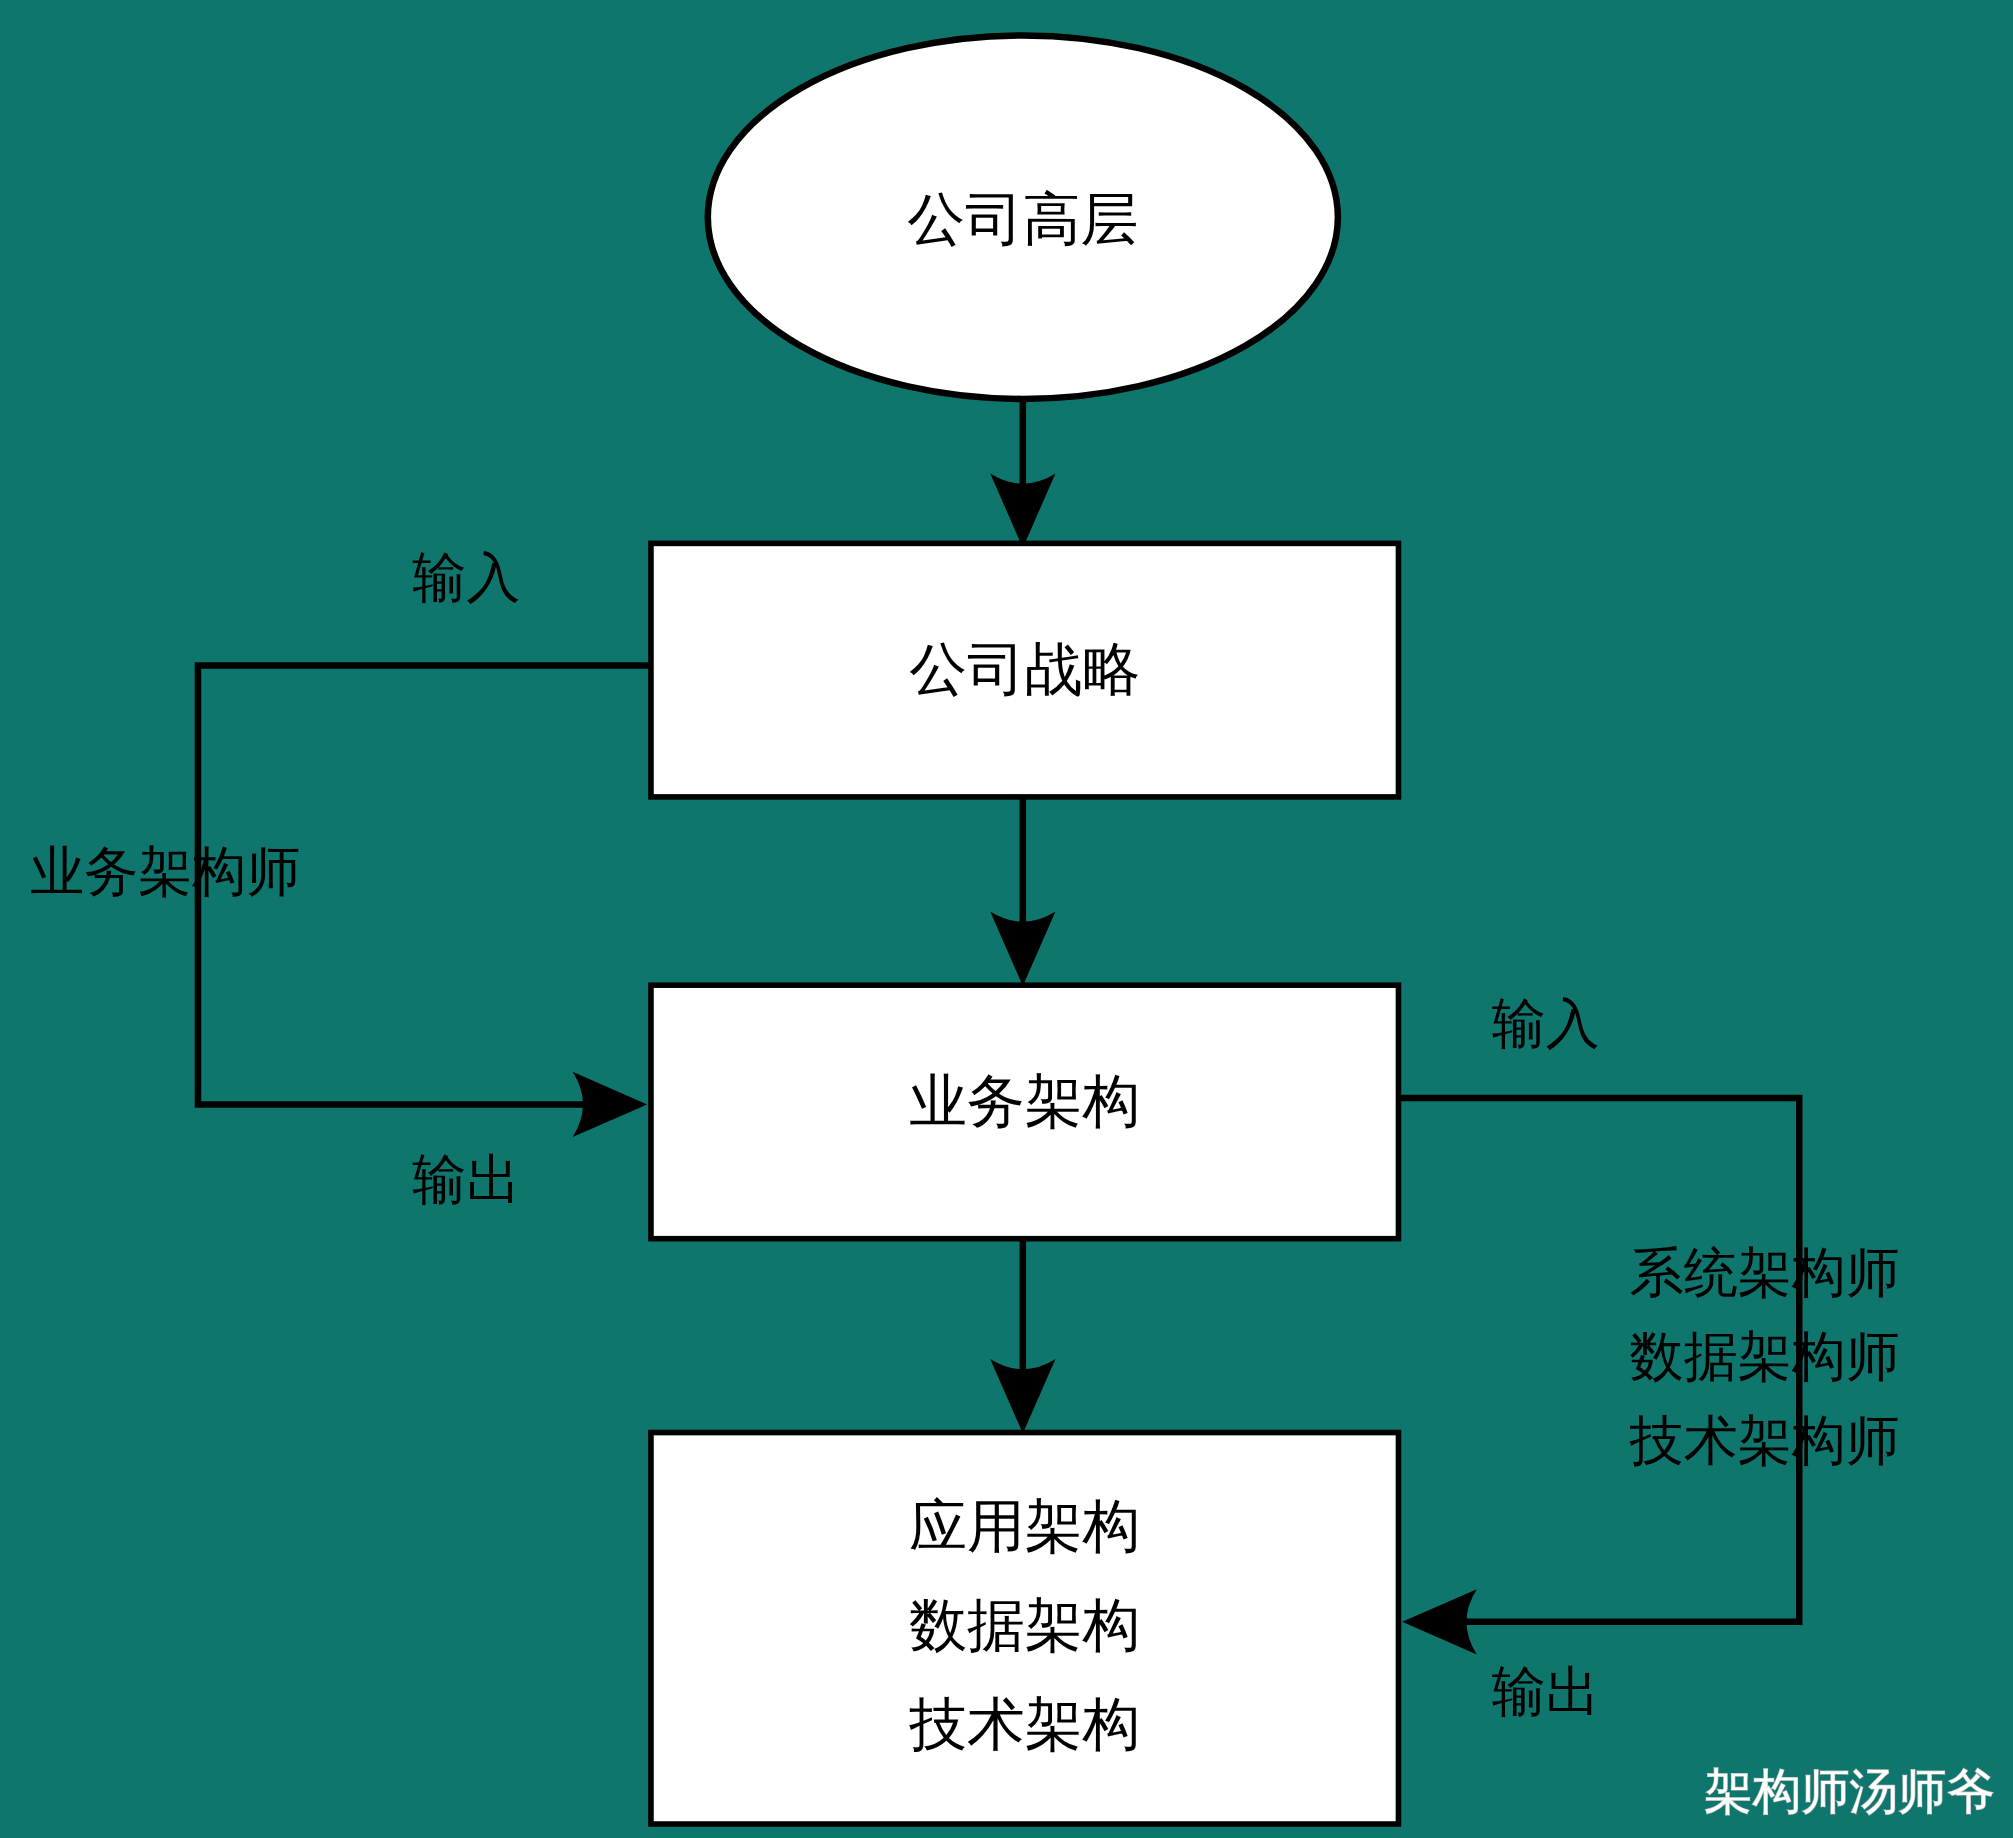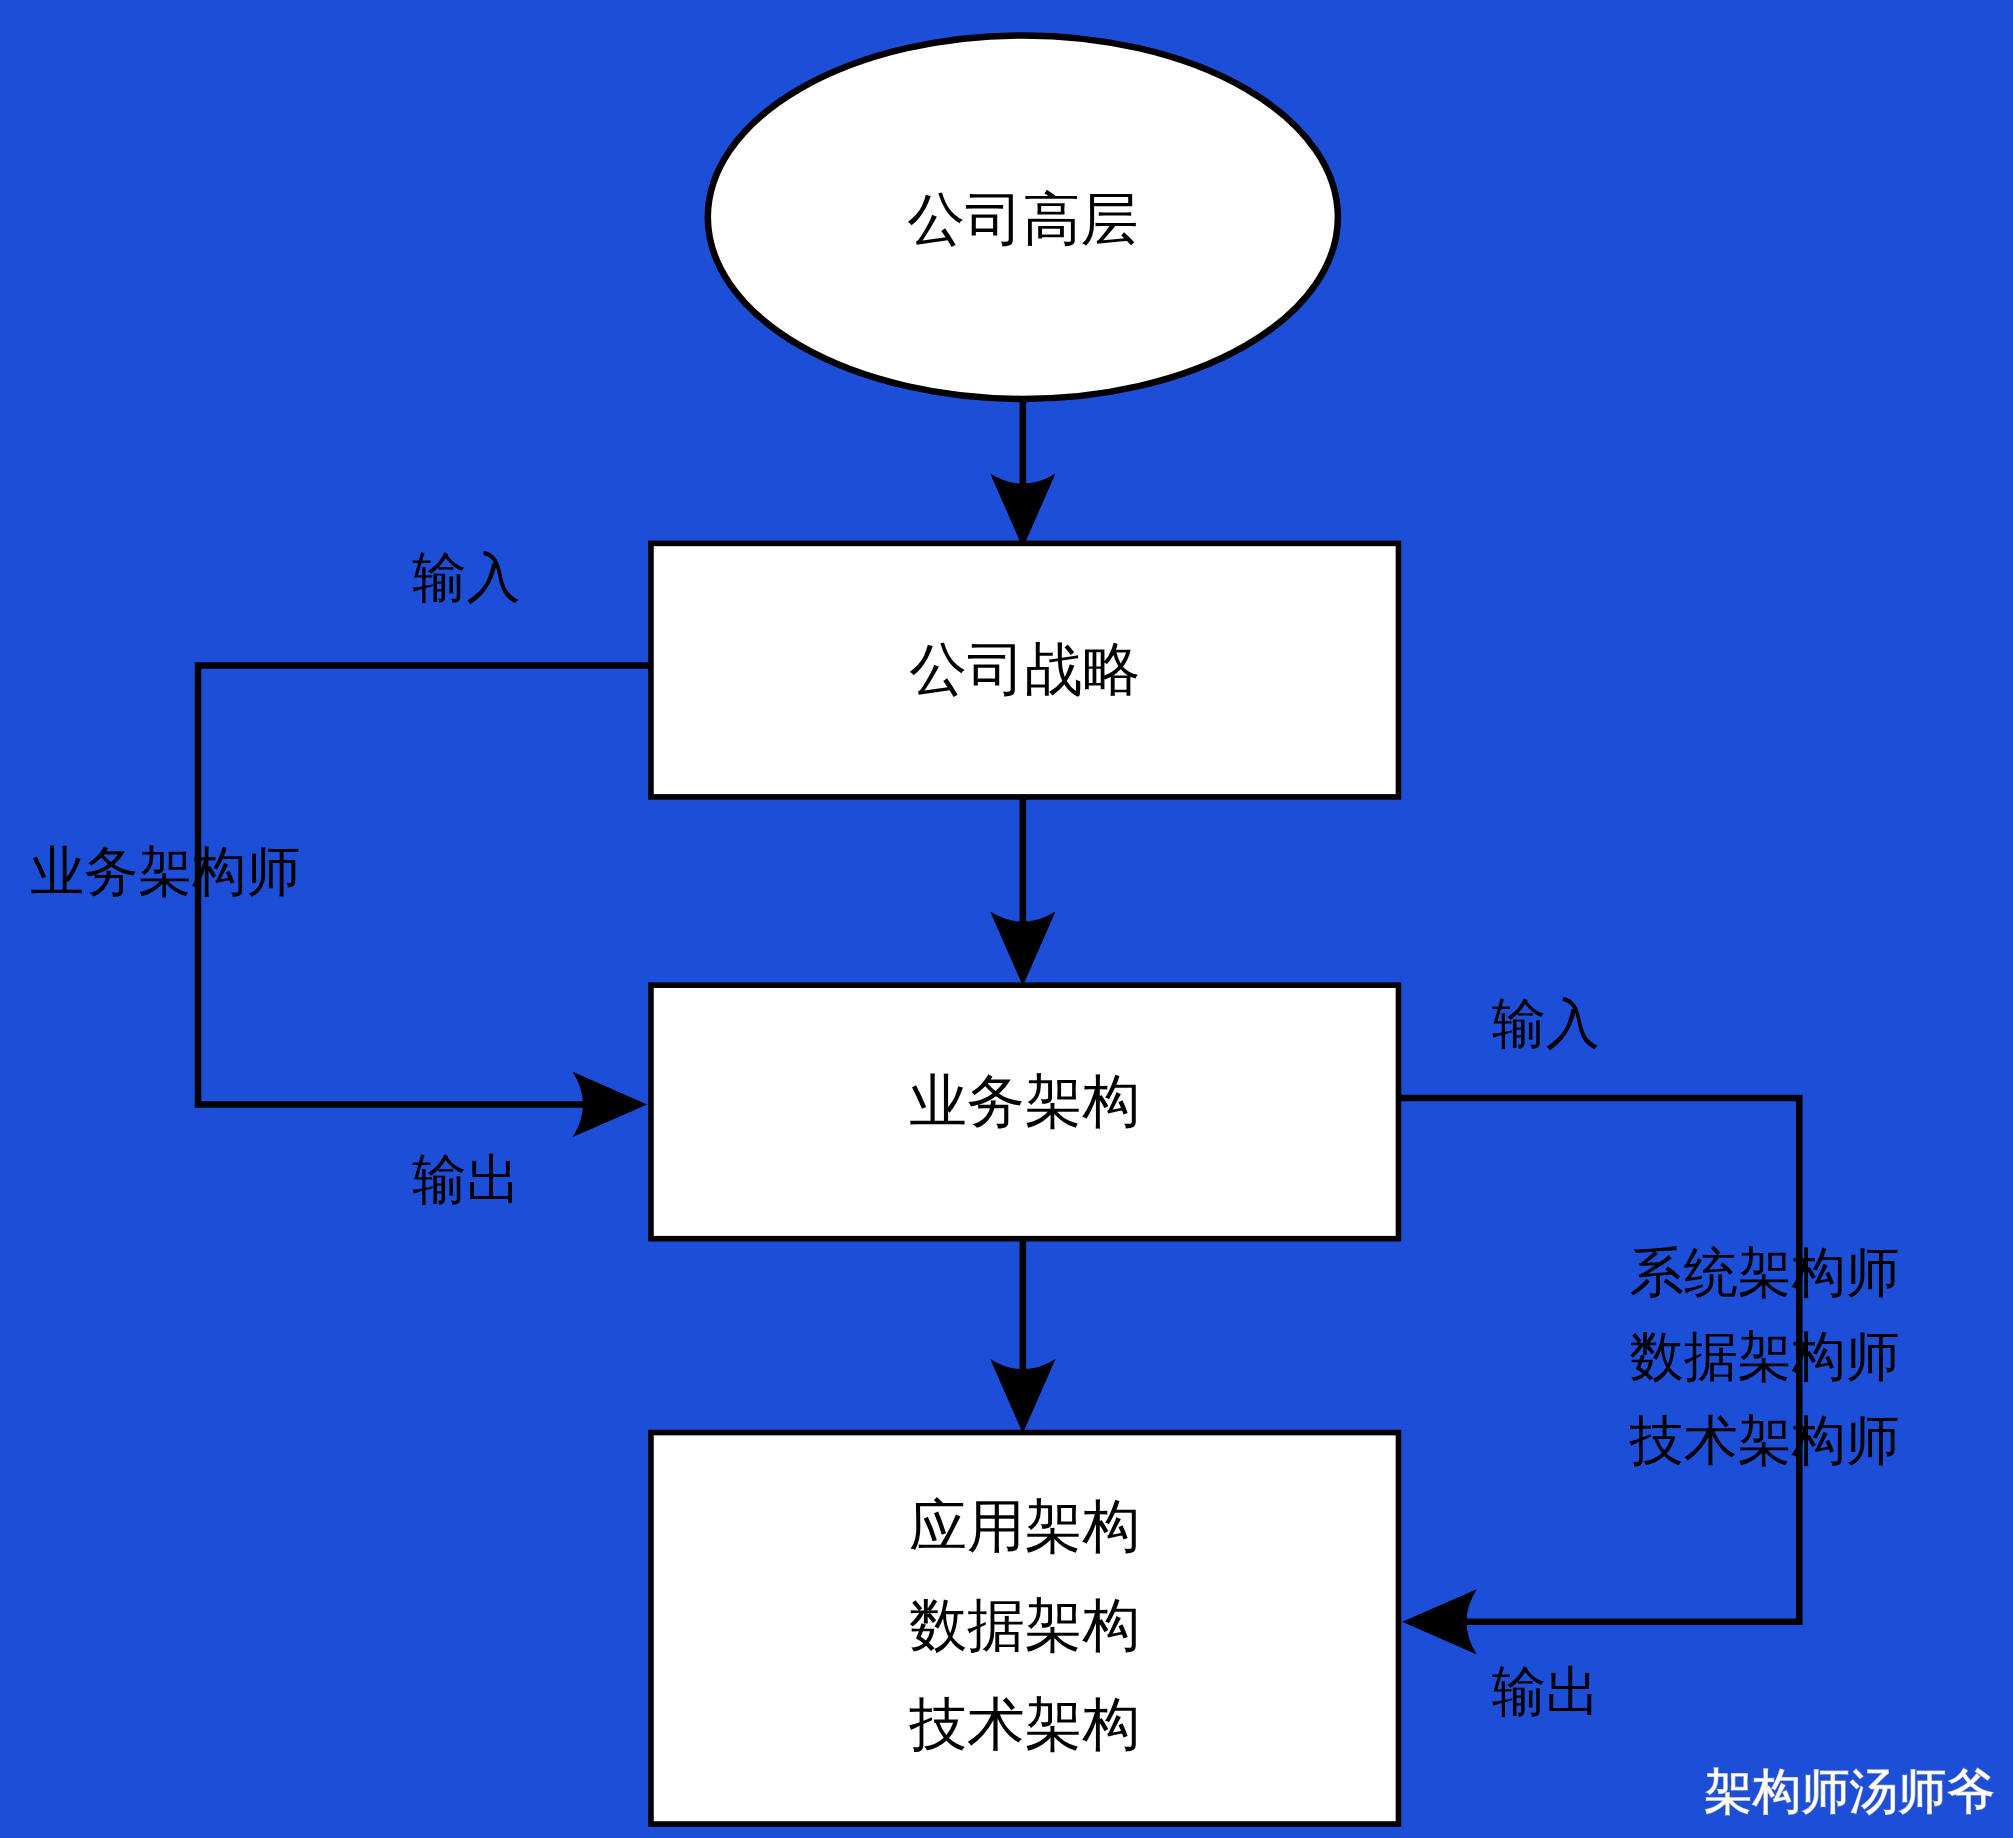--- a/index.html
+++ b/index.html
@@ -10,21 +10,21 @@
   body {
     width: 2014px;
     height: 1838px;
     font-family: "DejaVu Sans", "Liberation Sans", sans-serif;
     overflow: hidden;
   }
   #diagram-root {
     position: relative;
     width: 2014px;
     height: 1838px;
-    background: #1d4ed8;
+    background: #0f766e;
   }
   svg.canvas {
     position: absolute;
     top: 0;
     left: 0;
     width: 2014px;
     height: 1838px;
   }
   .node-shape {
     fill: #ffffff;

